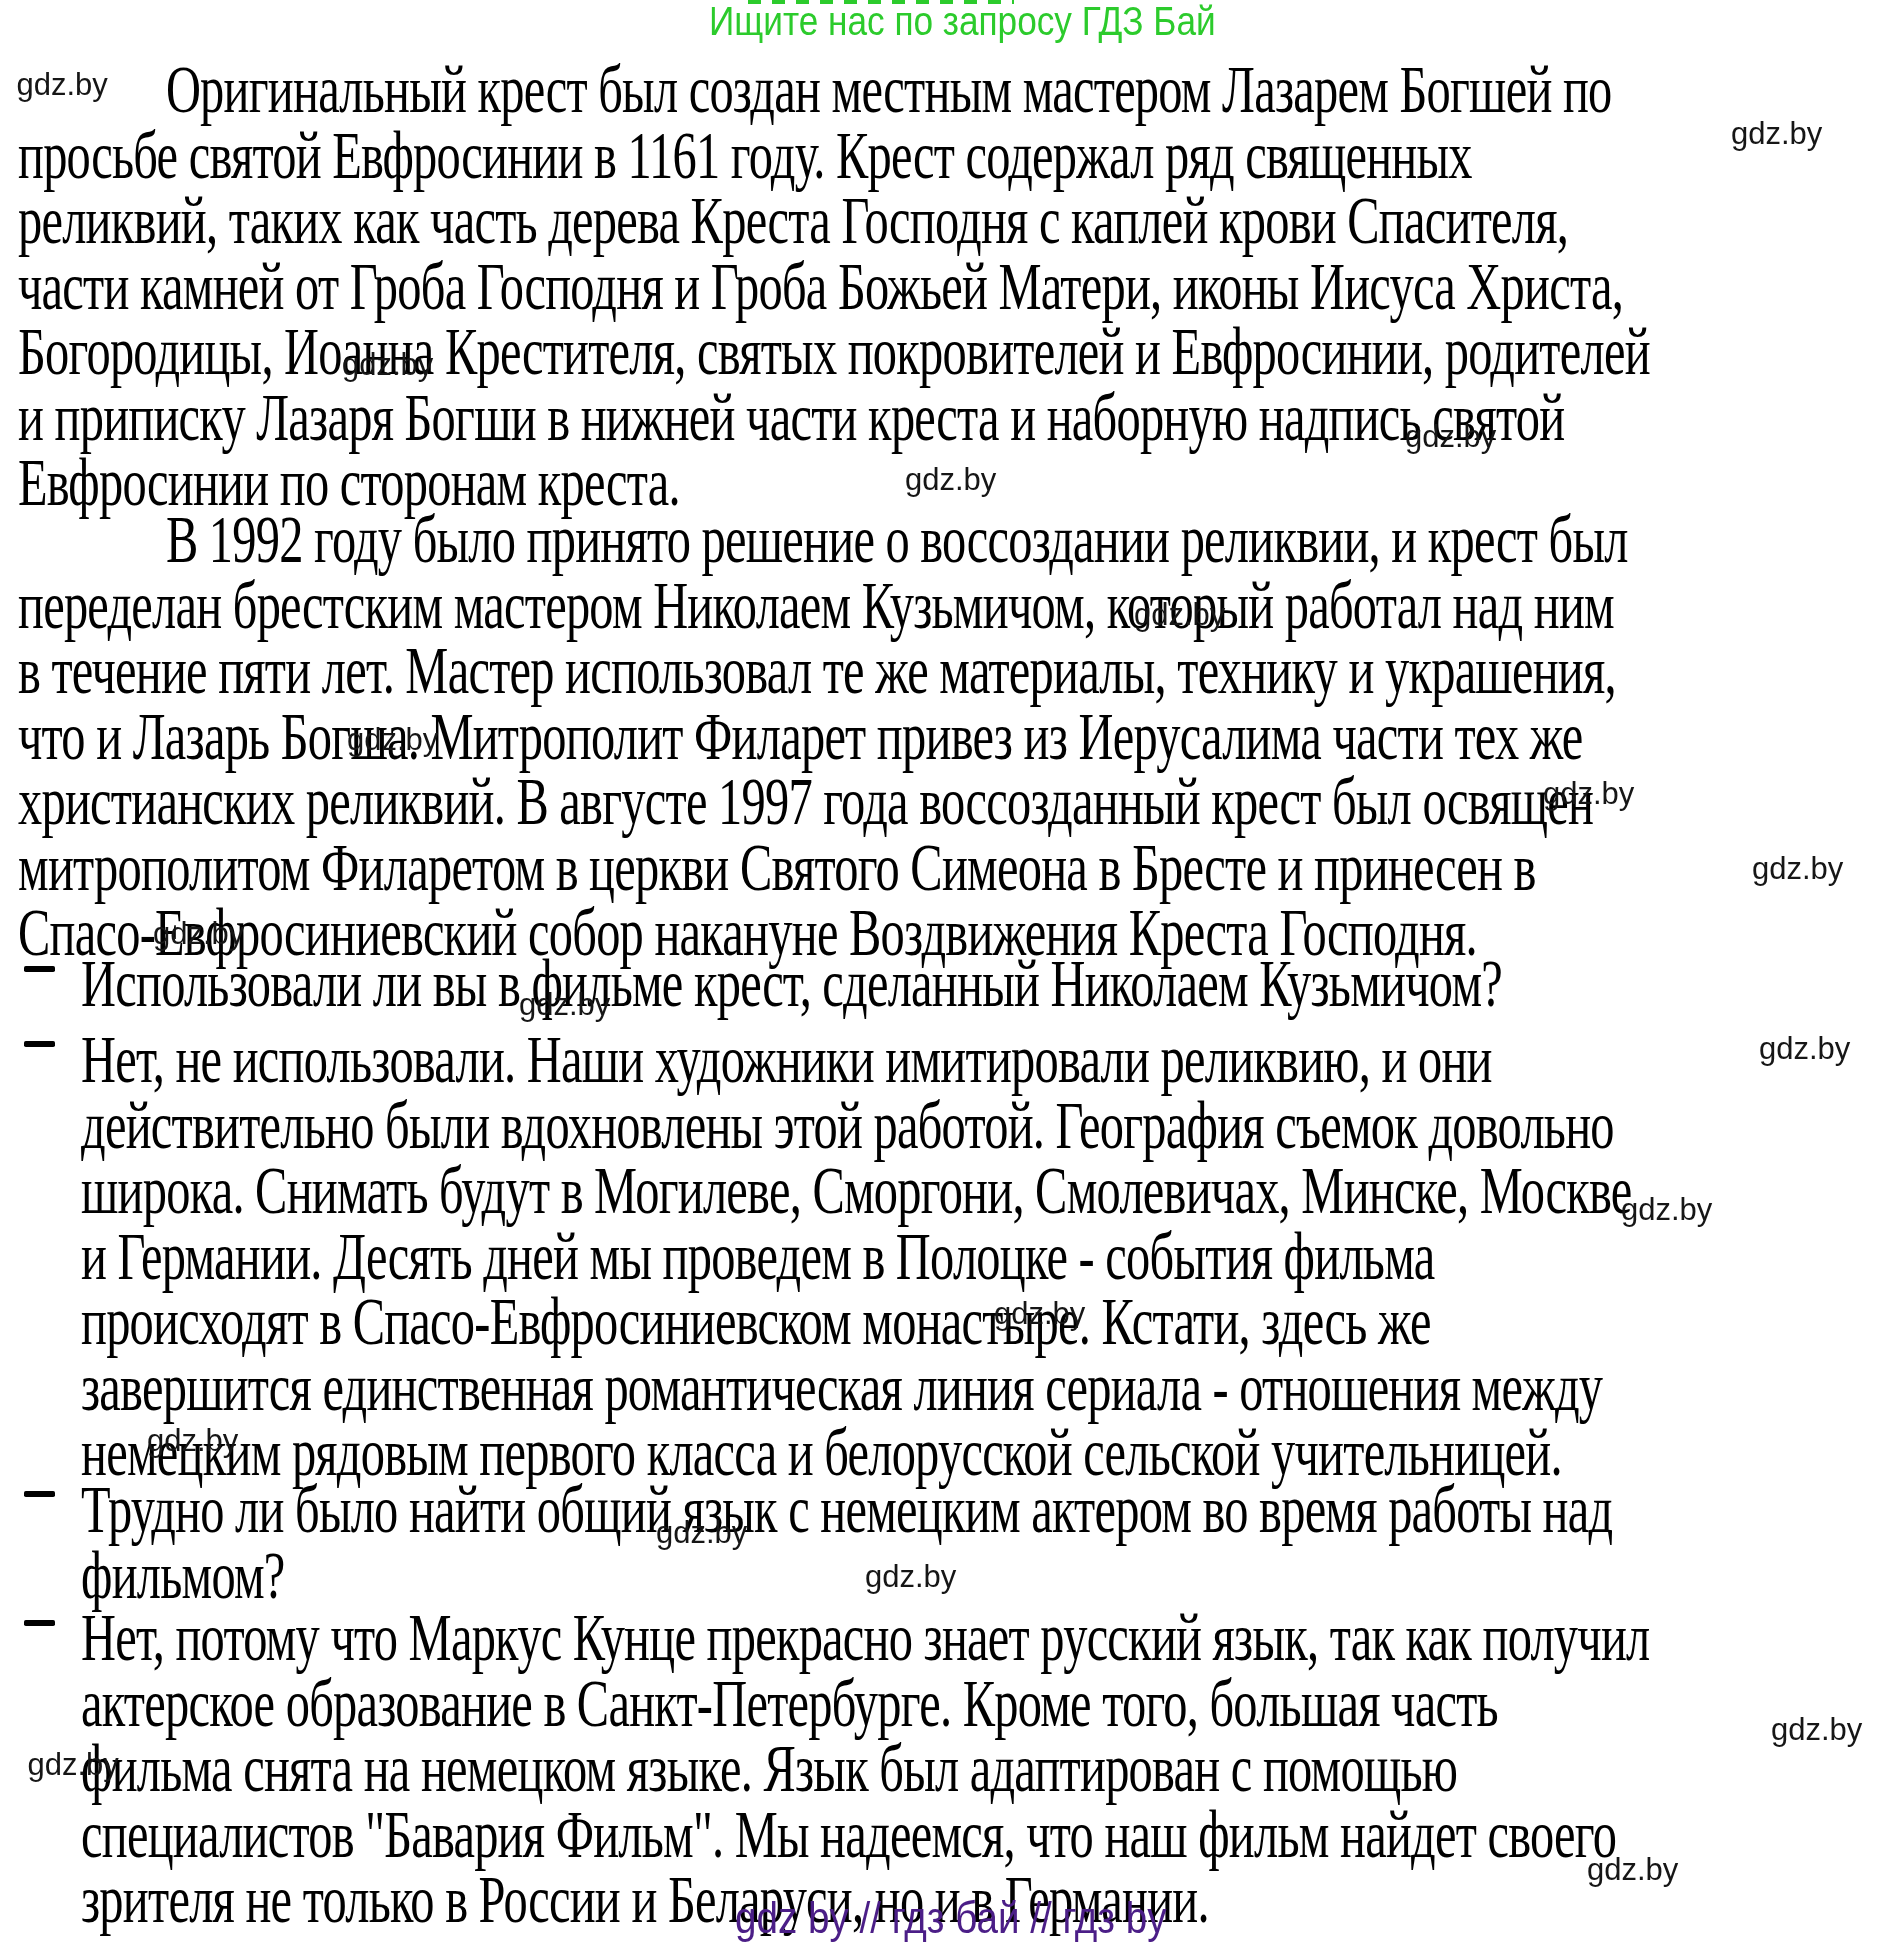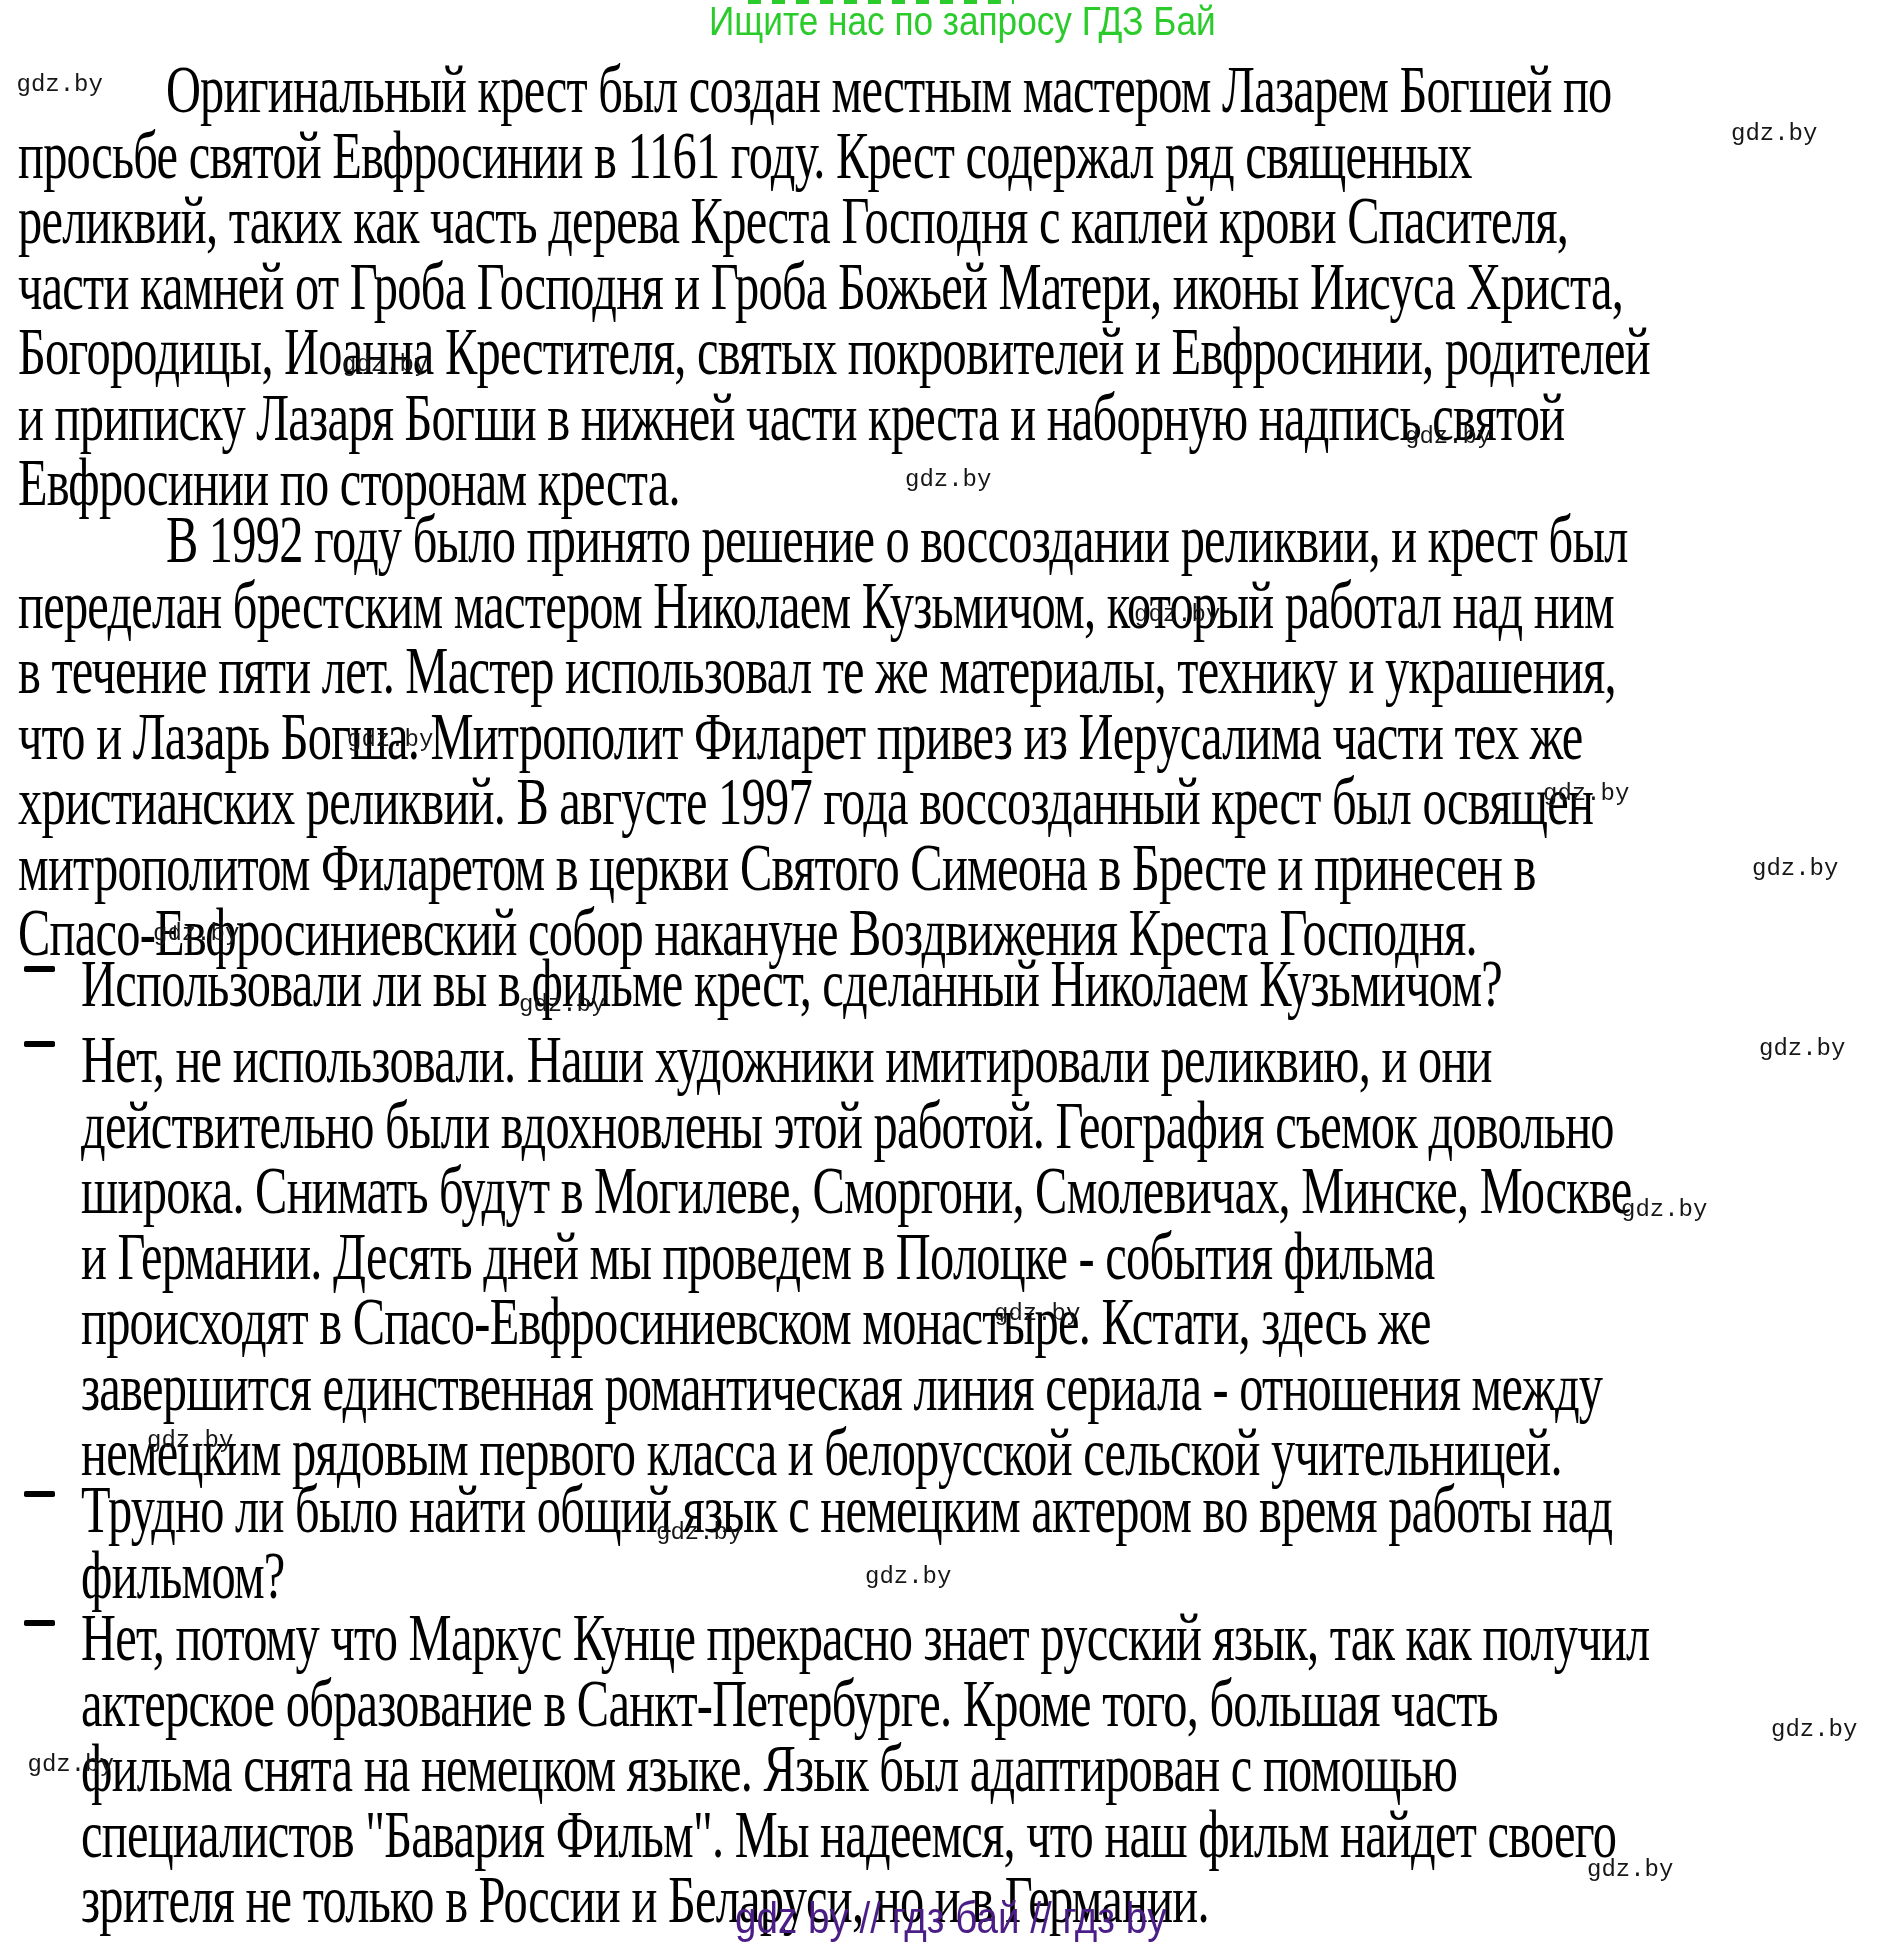--- a/index.html
+++ b/index.html
@@ -46,22 +46,22 @@
     position:absolute;left:24px;width:31px;height:6.4px;
     background:#000;border-radius:1.8px;
   }
   #dash-q1{top:966px;}
   #dash-a1{top:1041px;}
   #dash-q2{top:1491px;}
   #dash-a2{top:1620px;}
   
   .watermarks .wm{
     position:absolute;
-    font-family:Liberation Mono, monospace;
-    font-size:24px;line-height:30px;
+    font-family:Liberation Sans, sans-serif;
+    font-size:31px;line-height:30px;
     white-space:nowrap;
   }
   
   .footer{
     position:absolute;left:735px;top:1894px;
     font-family:"Liberation Sans", sans-serif;
     font-size:42px;line-height:46px;
     transform:scale(0.92,1.05);transform-origin:0 0;
     white-space:nowrap;
   }

